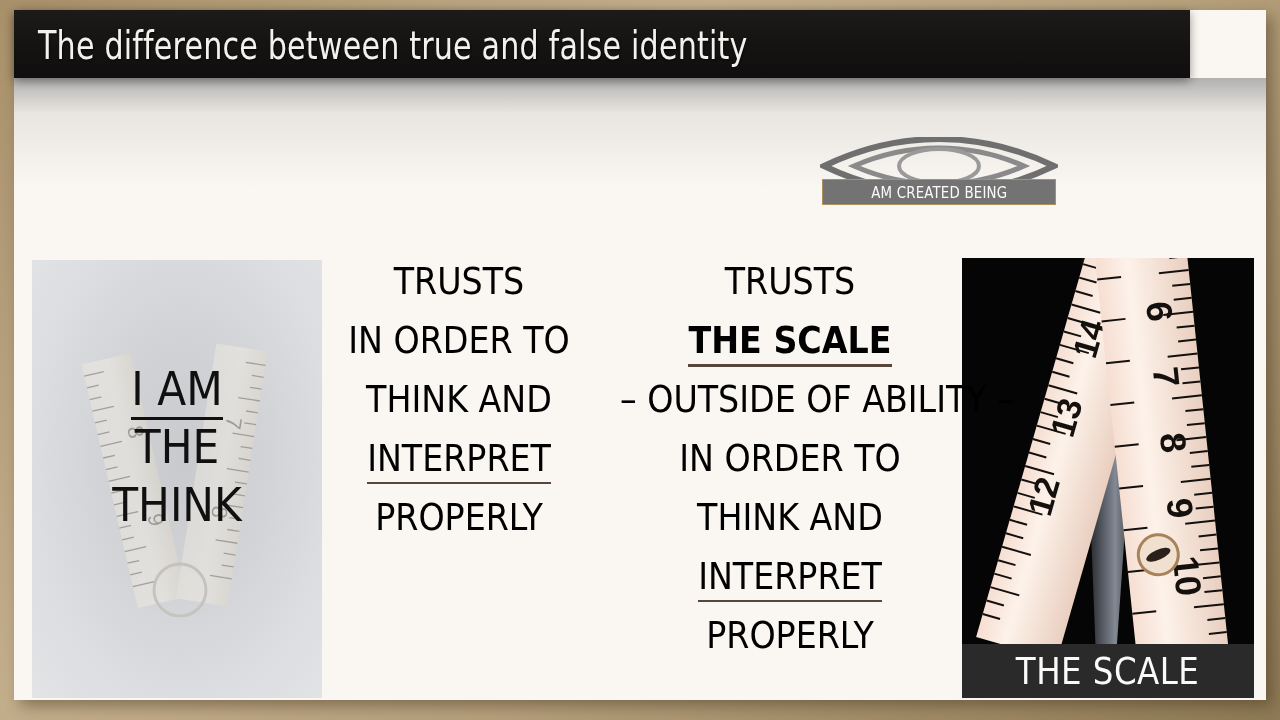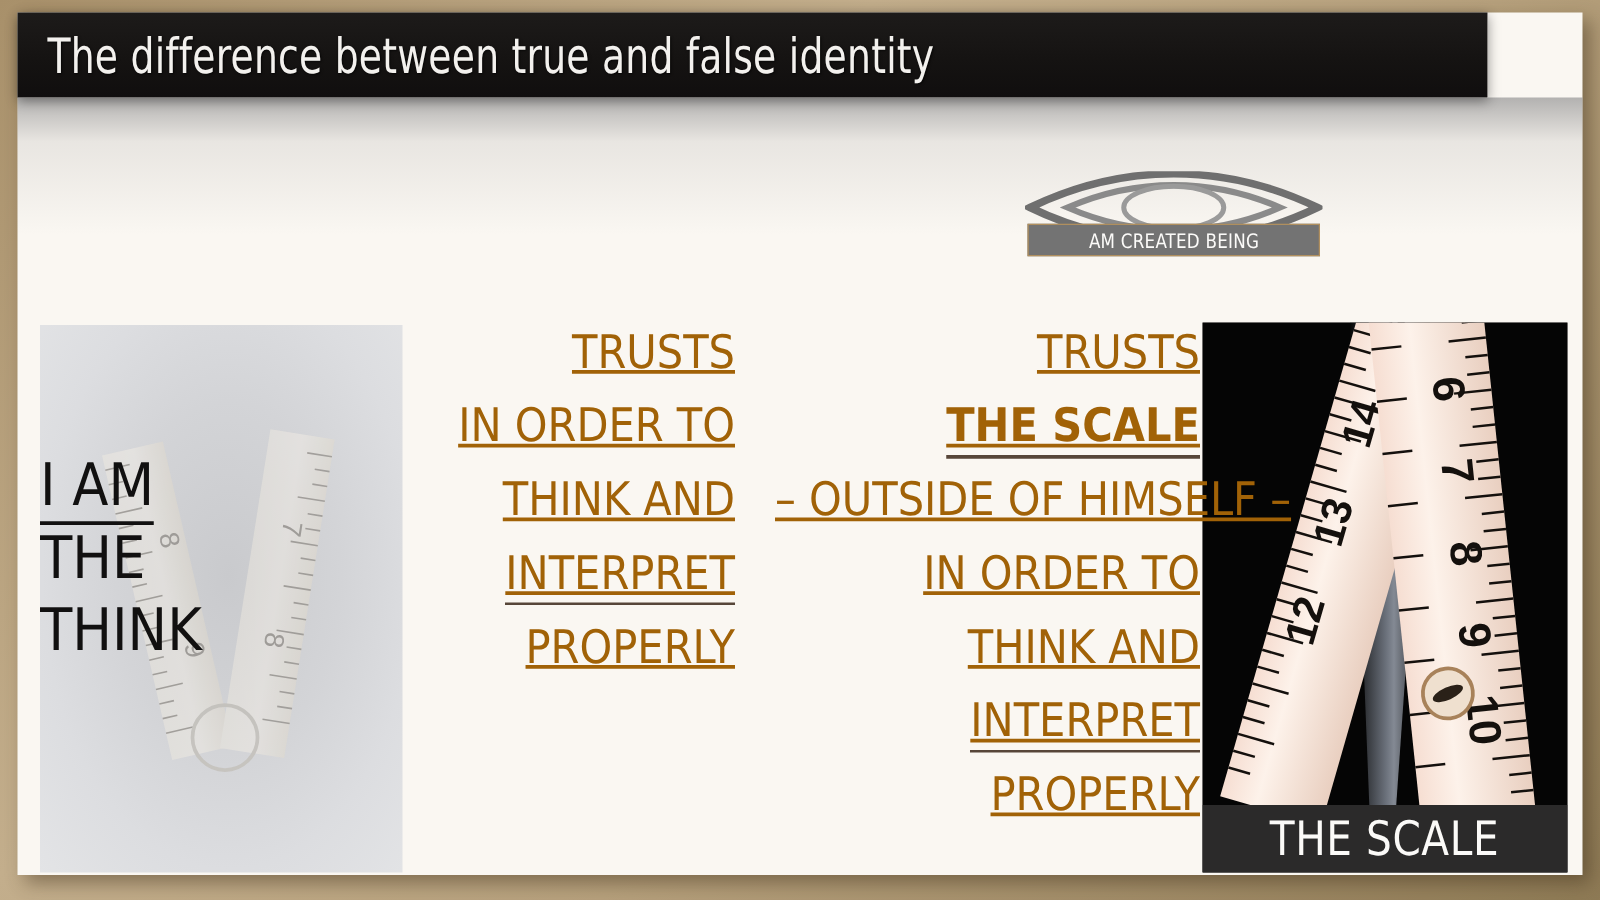--- a/index.html
+++ b/index.html
@@ -67,21 +67,21 @@
 
   
   .photo-left{
     position:absolute;left:32px;top:260px;width:290px;height:438px;
     background:radial-gradient(ellipse at 52% 46%,#c9cacd 0%,#d3d4d7 42%,#dcdde0 70%,#e3e4e6 100%);
     overflow:hidden;
   }
   .tape-fan{position:absolute;left:0;top:0;width:290px;height:438px;opacity:.48;filter:blur(.4px);}
   .photo-left-label{
     position:absolute;left:0;top:100px;width:290px;
-    text-align:left;color:#111010;
+    text-align:center;color:#111010;
     font-family:"Liberation Sans Narrow","DejaVu Sans Condensed","Liberation Sans",sans-serif;
     font-stretch:condensed;font-size:47px;line-height:58px;
   }
   .photo-left-label .u{border-bottom:3px solid #111010;padding-bottom:1px;}
 
   .photo-right{
     position:absolute;left:962px;top:258px;width:292px;height:440px;
     background:#050505;overflow:hidden;
   }
   .photo-right-caption{
@@ -90,23 +90,23 @@
   }
   .photo-right-caption span{
     color:#fbfaf8;font-size:38px;letter-spacing:.5px;
     font-family:"Liberation Sans Narrow","DejaVu Sans Condensed","Liberation Sans",sans-serif;
     font-stretch:condensed;transform:scaleX(.95);
   }
 
   
   .col{
     position:absolute;top:252px;
-    color:#a16207;text-align:right;
-    font-family:"Liberation Sans Narrow","DejaVu Sans Condensed","Liberation Sans",sans-serif;
-    font-stretch:condensed;font-size:37px;line-height:59px;text-decoration:underline;
+    color:#000000;text-align:center;
+    font-family:"Liberation Sans Narrow","DejaVu Sans Condensed","Liberation Sans",sans-serif;
+    font-stretch:condensed;font-size:37px;line-height:59px;
   }
   .col-left{left:330px;width:258px;}
   .col-right{left:620px;width:340px;}
   .col .line{white-space:nowrap;}
   .col .line.bold{font-weight:700;}
   .col .line.underline > span{
     border-bottom:2.5px solid #574639;padding-bottom:2px;
   }
   .col .line.bold.underline > span{border-bottom-width:3px;}
 </style>
@@ -333,20 +333,20 @@
     <div class="line"><span>TRUSTS</span></div>
     <div class="line"><span>IN ORDER TO</span></div>
     <div class="line"><span>THINK AND</span></div>
     <div class="line underline"><span>INTERPRET</span></div>
     <div class="line"><span>PROPERLY</span></div>
   </div>
 
   <div class="col col-right">
     <div class="line"><span>TRUSTS</span></div>
     <div class="line bold underline"><span>THE SCALE</span></div>
-    <div class="line"><span>– OUTSIDE OF HIMSELF –</span></div>
+    <div class="line"><span>– OUTSIDE OF ABILITY –</span></div>
     <div class="line"><span>IN ORDER TO</span></div>
     <div class="line"><span>THINK AND</span></div>
     <div class="line underline"><span>INTERPRET</span></div>
     <div class="line"><span>PROPERLY</span></div>
   </div>
 
 </div>
 
 </body></html>

